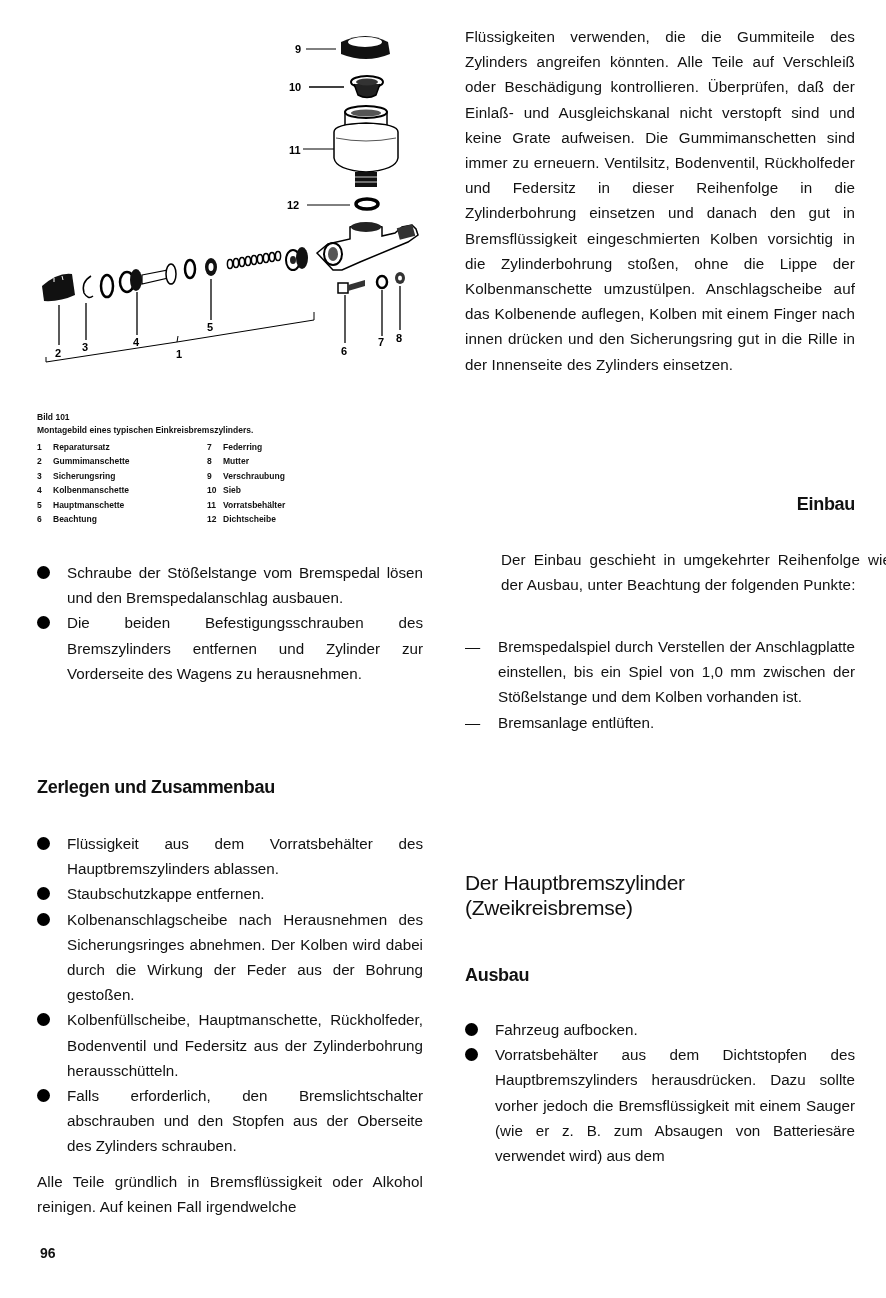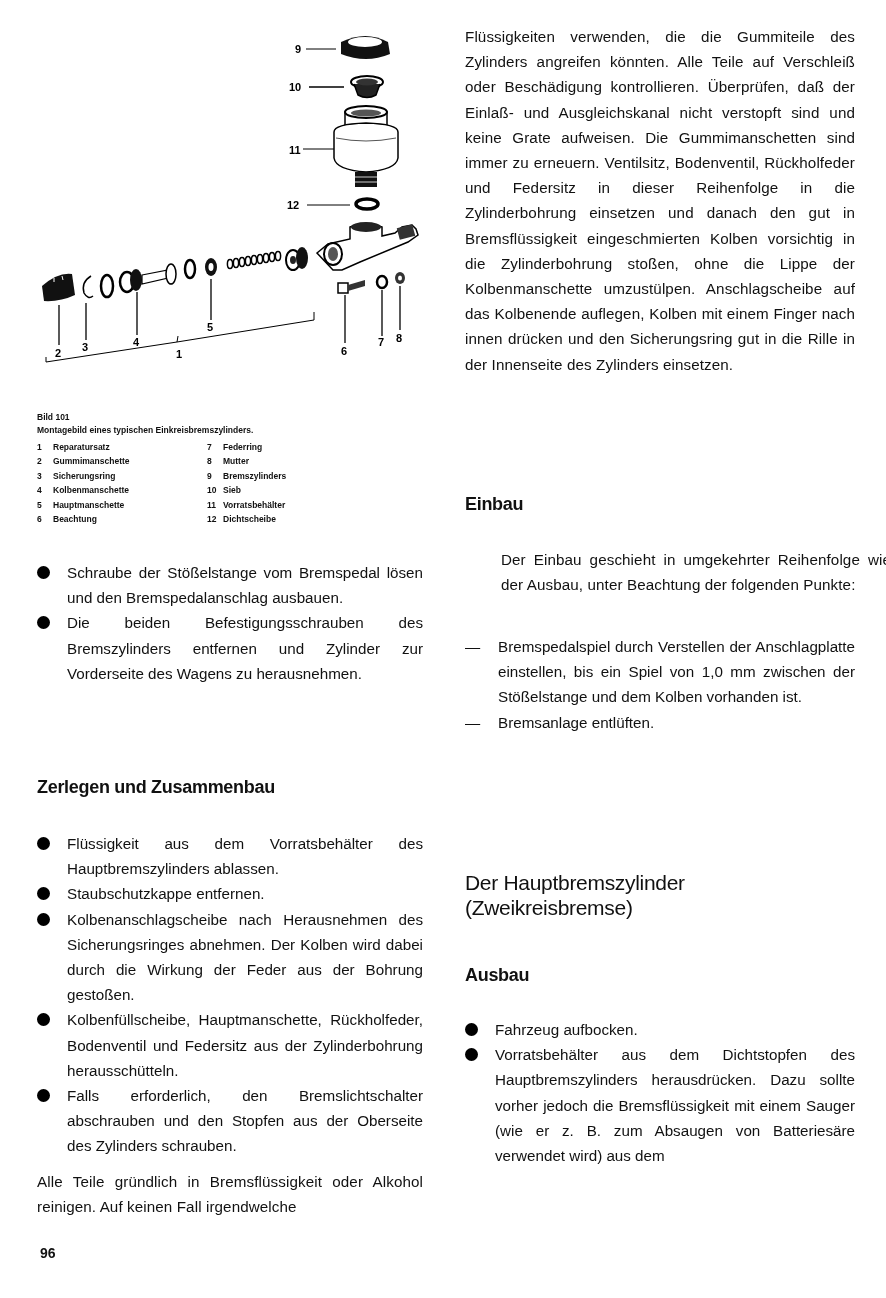--- a/index.html
+++ b/index.html
@@ -140,21 +140,21 @@
 
 <div class="col left" style="top:411px;">
   <div class="caption">Bild 101</div>
   <div class="caption">Montagebild eines typischen Einkreisbremszylinders.</div>
   <div class="parts" style="margin-top:3px;">
     <div><span class="num">1</span><span>Reparatursatz</span></div>
     <div><span class="num">7</span><span>Federring</span></div>
     <div><span class="num">2</span><span>Gummimanschette</span></div>
     <div><span class="num">8</span><span>Mutter</span></div>
     <div><span class="num">3</span><span>Sicherungsring</span></div>
-    <div><span class="num">9</span><span>Bremszylinders</span></div>
+    <div><span class="num">9</span><span>Verschraubung</span></div>
     <div><span class="num">4</span><span>Kolbenmanschette</span></div>
     <div><span class="num">10</span><span>Sieb</span></div>
     <div><span class="num">5</span><span>Hauptmanschette</span></div>
     <div><span class="num">11</span><span>Vorratsbehälter</span></div>
     <div><span class="num">6</span><span>Beachtung</span></div>
     <div><span class="num">12</span><span>Dichtscheibe</span></div>
   </div>
 </div>
 
 <ul class="col left bullets" style="top:560px;">
@@ -169,21 +169,21 @@
   <li><span class="dot"></span><span>Staubschutzkappe entfernen.</span></li>
   <li><span class="dot"></span><span>Kolbenanschlagscheibe nach Herausnehmen des Sicherungsringes abnehmen. Der Kolben wird dabei durch die Wirkung der Feder aus der Bohrung gestoßen.</span></li>
   <li><span class="dot"></span><span>Kolbenfüllscheibe, Hauptmanschette, Rückholfeder, Bodenventil und Federsitz aus der Zylinderbohrung herausschütteln.</span></li>
   <li><span class="dot"></span><span>Falls erforderlich, den Bremslichtschalter abschrauben und den Stopfen aus der Oberseite des Zylinders schrauben.</span></li>
 </ul>
 
 <p class="col left body-text" style="top:1169px;">Alle Teile gründlich in Bremsflüssigkeit oder Alkohol reinigen. Auf keinen Fall irgendwelche</p>
 
 <p class="col right body-text" style="top:24px;">Flüssigkeiten verwenden, die die Gummiteile des Zylinders angreifen könnten. Alle Teile auf Verschleiß oder Beschädigung kontrollieren. Überprüfen, daß der Einlaß- und Ausgleichskanal nicht verstopft sind und keine Grate aufweisen. Die Gummimanschetten sind immer zu erneuern. Ventilsitz, Bodenventil, Rückholfeder und Federsitz in dieser Reihenfolge in die Zylinderbohrung einsetzen und danach den gut in Bremsflüssigkeit eingeschmierten Kolben vorsichtig in die Zylinderbohrung stoßen, ohne die Lippe der Kolbenmanschette umzustülpen. Anschlagscheibe auf das Kolbenende auflegen, Kolben mit einem Finger nach innen drücken und den Sicherungsring gut in die Rille in der Innenseite des Zylinders einsetzen.</p>
 
-<h2 class="col right" style="top:494px;">Einbau</h2>
+<h2 class="col right" style="top:494px;text-align:right;">Einbau</h2>
 
 <p class="col right body-text" style="top:547px;margin-left:36px;">Der Einbau geschieht in umgekehrter Reihenfolge wie der Ausbau, unter Beachtung der folgenden Punkte:</p>
 
 <ul class="col right dashes" style="top:634px;">
   <li><span class="dash">—</span><span>Bremspedalspiel durch Verstellen der Anschlagplatte einstellen, bis ein Spiel von 1,0 mm zwischen der Stößelstange und dem Kolben vorhanden ist.</span></li>
   <li><span class="dash">—</span><span>Bremsanlage entlüften.</span></li>
 </ul>
 
 <div class="col right" style="top:870px;">
   <h1>Der Hauptbremszylinder</h1>

